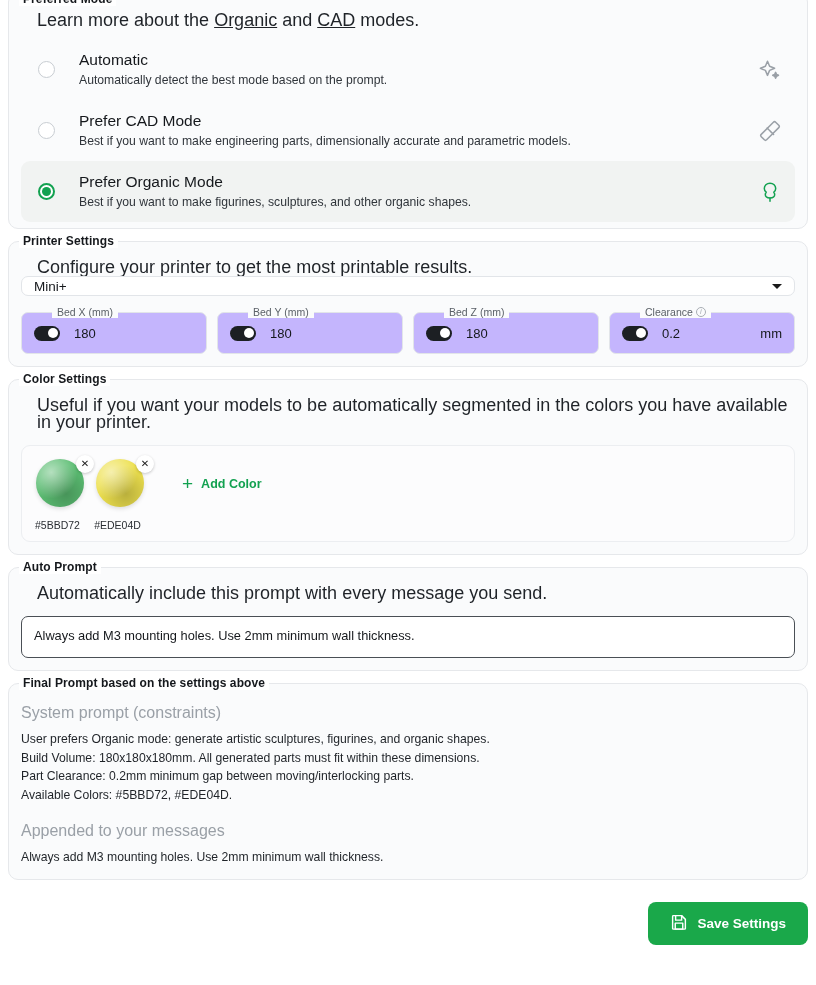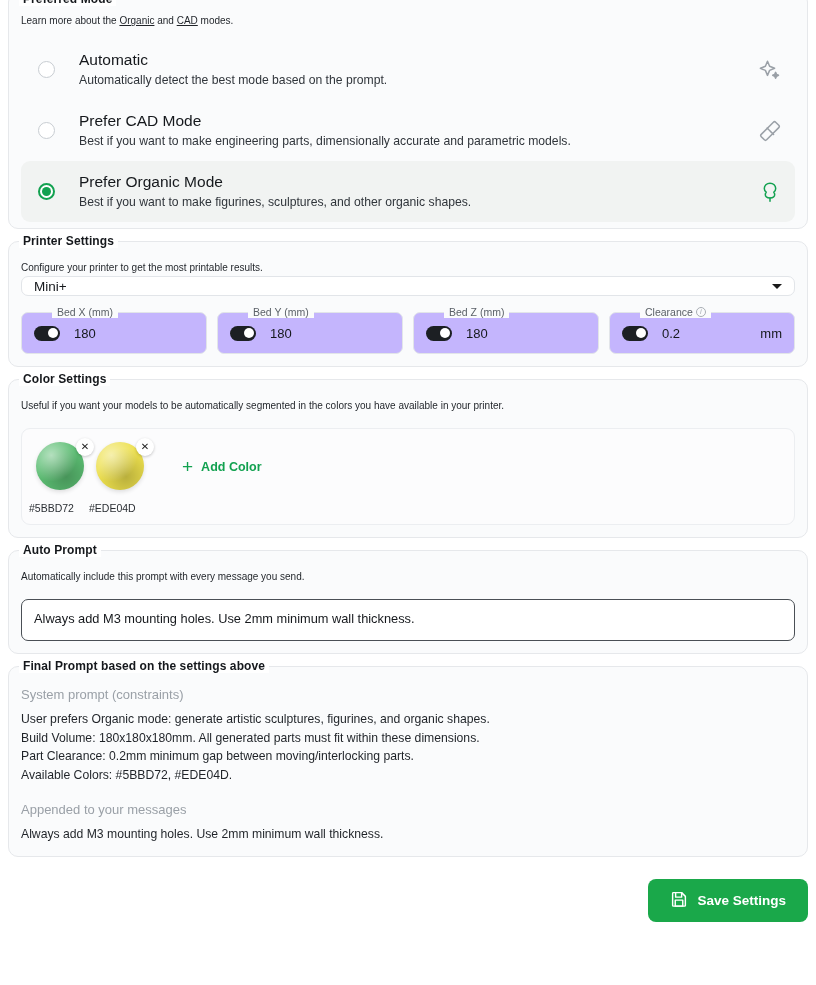--- a/index.html
+++ b/index.html
@@ -28,23 +28,23 @@
     left: 10px;
     background: #ffffff;
     padding: 0 4px;
     font-size: 12px;
     font-weight: bold;
     letter-spacing: .1px;
     color: #15181c;
     line-height: 14px;
   }
   .card-desc {
-    font-size: 10px;
+    font-size: 18px;
     color: #1f2328;
-    margin: 3px 0 0 0;
+    margin: 3px 0 0 16px;
     line-height: 17px;
   }
   .card-desc a { color: #1f2328; text-decoration: underline; }
 
   
   #mode-card {
     margin-top: -8px;
     border-top-left-radius: 10px;
     border-top-right-radius: 10px;
     padding-top: 16px;
@@ -184,20 +184,21 @@
     position: absolute; top: -4px; right: -8px;
     width: 18px; height: 18px; border-radius: 50%;
     background: #fff; box-shadow: 0 1px 3px rgba(0,0,0,.22);
     display: flex; align-items: center; justify-content: center;
     font-size: 10px; color: #1a1a1a; line-height: 1;
   }
   .swatch-hex {
     margin-top: 10px;
     font-size: 10.5px;
     color: #2a2e33;
+    text-align: center;
     white-space: nowrap;
     margin-left: -7px;
   }
   .add-color {
     display: flex; align-items: center; gap: 8px;
     margin: 17px 0 0 36px;
     color: #12a150; font-weight: bold; font-size: 12.5px;
   }
   .add-plus { font-size: 19px; font-weight: normal; line-height: 16px; }
 
@@ -208,21 +209,21 @@
     border-radius: 7px;
     background: #fff;
     padding: 11px 12px;
     font-size: 12.8px;
     color: #15181c;
     min-height: 42px;
   }
 
   
   .sub-head {
-    font-size: 13px;
+    font-size: 16px;
     color: #9aa0a7;
     margin: 6px 0 8px 0;
   }
   .fp-line { font-size: 12.2px; color: #1f2328; line-height: 18.5px; }
   .fp-gap { height: 12px; }
 
   
   .footer { display: flex; justify-content: flex-end; padding: 10px 0 0 0; }
   .save-btn {
     display: flex; align-items: center; gap: 9px;

